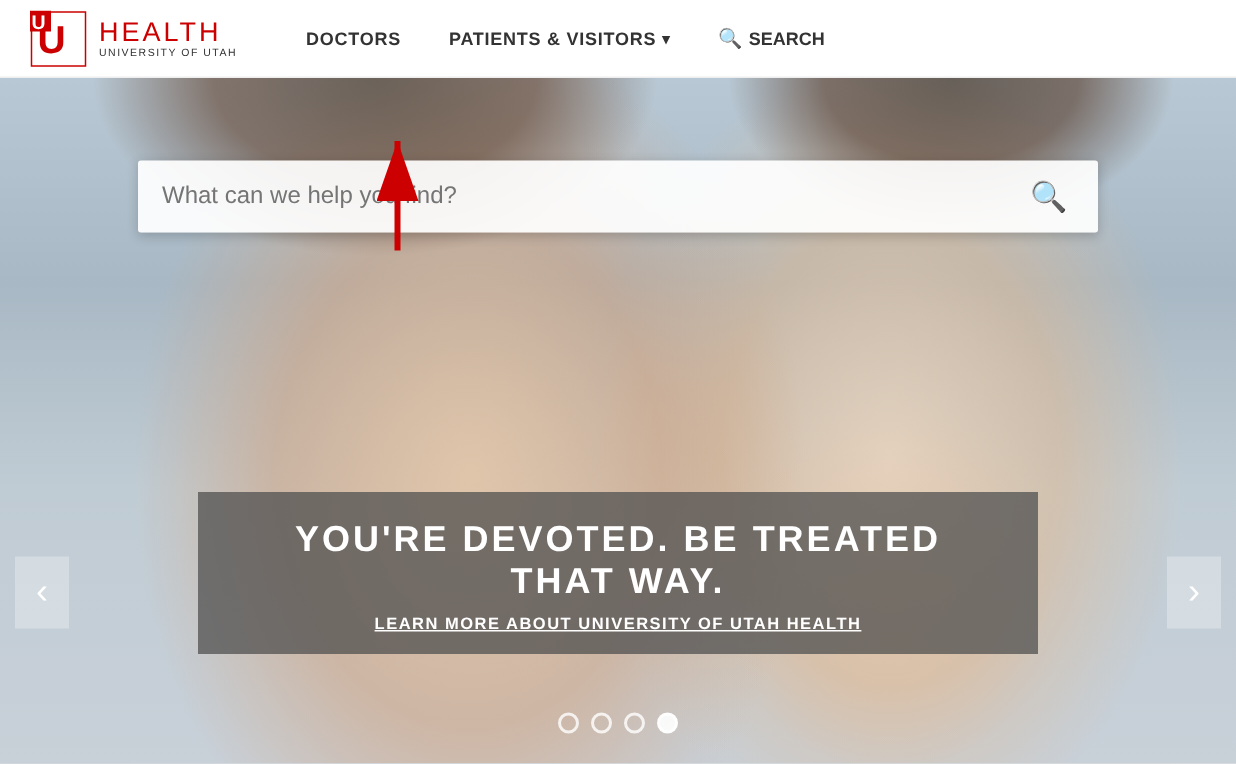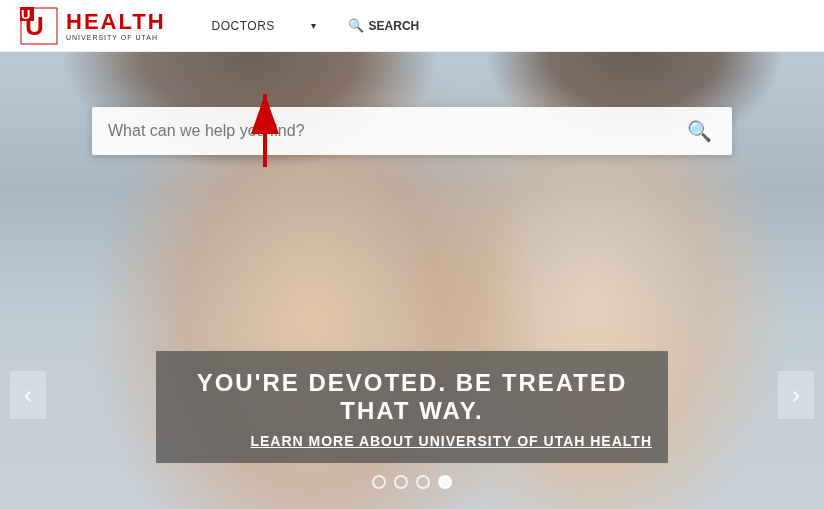--- a/index.html
+++ b/index.html
@@ -36,22 +36,22 @@
       margin-right: 8px;
     }
 
     .logo-text {
       display: flex;
       flex-direction: column;
       line-height: 1.1;
     }
 
     .logo-health {
-      font-size: 22px;
-      font-weight: 700;
+      font-size: 18px;
+      font-weight: 400;
       color: #cc0000;
       letter-spacing: 2px;
     }
 
     .logo-university {
       font-size: 7px;
       color: #333;
       letter-spacing: 1px;
       text-transform: uppercase;
     }
@@ -59,21 +59,21 @@
     .nav {
       display: flex;
       align-items: center;
       gap: 0;
       flex: 1;
     }
 
     .nav-item {
       padding: 0 16px;
       font-size: 12px;
-      font-weight: 400;
+      font-weight: 700;
       color: #333;
       text-transform: uppercase;
       letter-spacing: 0.5px;
       cursor: pointer;
       height: 52px;
       display: flex;
       align-items: center;
     }
 
     .nav-item .chevron {
@@ -165,48 +165,47 @@
       left: 0;
       width: 100%;
       height: 100%;
       pointer-events: none;
       z-index: 30;
     }
 
     
     .hero-caption {
       position: absolute;
-      bottom: 46px;
+      bottom: 73px;
       left: 50%;
       transform: translateX(-50%);
       background: rgba(80, 80, 80, 0.75);
-      padding: 18px 16px 14px;
+      padding: 18px 36px 14px;
       text-align: center;
-      width: 512px;
+      width: 560px;
       z-index: 20;
     }
 
     .hero-title {
       color: #fff;
       font-size: 24px;
       font-weight: 900;
       letter-spacing: 2px;
       text-transform: uppercase;
       margin-bottom: 8px;
     }
 
     .hero-link {
       color: #fff;
-      font-size: 14px;
+      font-size: 11px;
       font-weight: 700;
       letter-spacing: 1px;
       text-transform: uppercase;
       text-decoration: underline;
       cursor: pointer;
-      text-align: right;
     }
 
     
     .nav-arrow {
       position: absolute;
       bottom: 90px;
       background: rgba(255,255,255,0.3);
       color: #fff;
       width: 36px;
       height: 48px;
@@ -266,20 +265,21 @@
       <span class="logo-health">HEALTH</span>
       <span class="logo-university">UNIVERSITY OF UTAH</span>
     </div>
   </div>
 
   <nav class="nav">
     <div class="nav-item">
       <span>DOCTORS</span>
     </div>
     <div class="nav-item">
+      <span>PATIENTS &amp; VISITORS</span>
       <span class="chevron">▾</span>
     </div>
     <div class="nav-search">
       <span class="search-icon-nav">🔍</span>
       <span>SEARCH</span>
     </div>
   </nav>
 </header>
 
 <div class="hero">

